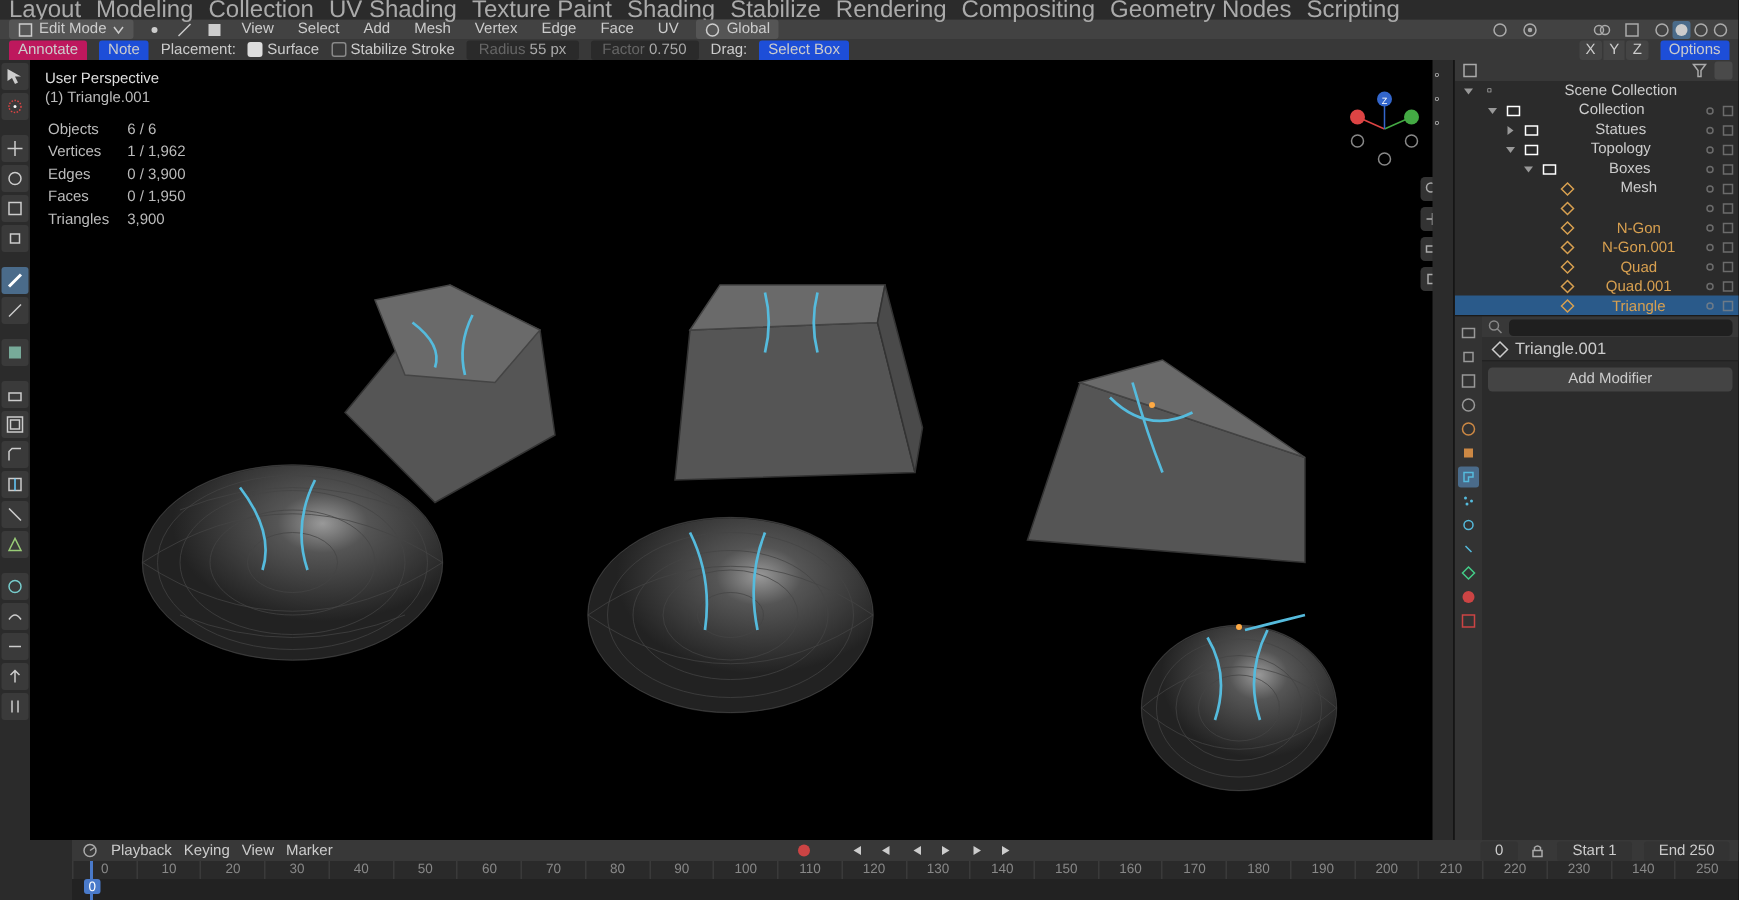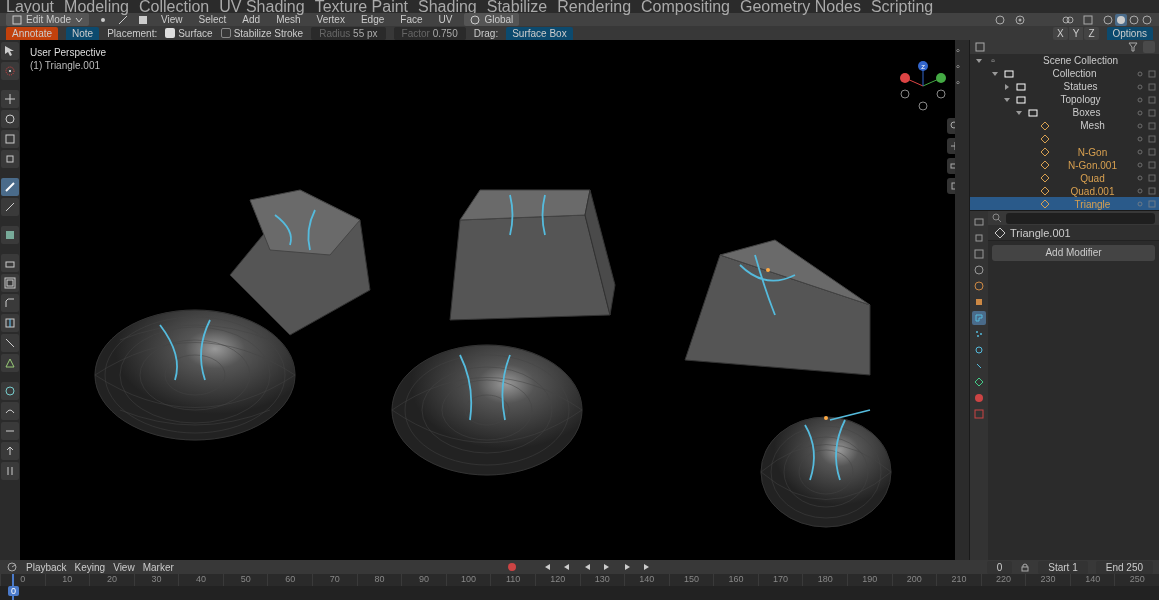--- a/index.html
+++ b/index.html
@@ -4,22 +4,22 @@
 <style>
 * { margin: 0; padding: 0; box-sizing: border-box; font-family: sans-serif; user-select: none; }
 body { background: #1f1f1f; color: #ccc; font-size: 11px; width: 1159px; height: 600px; overflow: hidden; position: relative; }
 .topbar { height: 13px; background: #2b2b2b; display: flex; align-items: center; padding: 0 6px; gap: 10px; color: #888; font-size: 16px; }
 .topbar span { color: #aaa; }
 .header1 { height: 13px; background: #424242; display: flex; align-items: center; padding: 0 6px; gap: 8px; font-size: 10px; }
 .header1 .btn { background: #555; padding: 1px 6px; border-radius: 2px; display: flex; align-items: center; gap: 4px; }
 .header1 .menu-item { padding: 0 4px; cursor: pointer; }
 .header1 .spacer { flex: 1; }
 .header2 { height: 14px; background: #383838; display: flex; align-items: center; padding: 0 6px; gap: 8px; font-size: 10px; }
-.header2 .tab { padding: 1px 6px; background: #0c4a6e; border-radius: 2px 2px 0 0; }
-.header2 .tab.active { background: #c2410c; }
+.header2 .tab { padding: 1px 6px; background: #1d4ed8; border-radius: 2px 2px 0 0; }
+.header2 .tab.active { background: #be185d; }
 .header2 .field { background: #2a2a2a; padding: 1px 8px; border-radius: 2px; color: #888; }
 .header2 .field .lbl { color: #666; }
 .header2 .field .val { color: #aaa; }
 .header2 .spacer { flex: 1; }
 .main-row { display: flex; height: 528px; }
 .left-toolbar { width: 20px; background: #2b2b2b; display: flex; flex-direction: column; gap: 2px; padding-top: 2px; }
 .left-toolbar .tbtn { width: 18px; height: 18px; margin: 0 auto; background: #3a3a3a; border-radius: 2px; display: flex; align-items: center; justify-content: center; }
 .left-toolbar .tbtn.active { background: #4a6b8a; }
 .left-toolbar .sep { height: 6px; }
 .viewport { flex: 1; background: #000; position: relative; overflow: hidden; }
@@ -49,21 +49,21 @@
 .prop-tabs { width: 18px; background: #333; display: flex; flex-direction: column; gap: 2px; padding-top: 4px; }
 .prop-tabs .ptab { width: 14px; height: 14px; margin: 0 auto; border-radius: 2px; display: flex; align-items: center; justify-content: center; }
 .prop-tabs .ptab.active { background: #4a6b8a; }
 .prop-body { flex: 1; display: flex; flex-direction: column; }
 .prop-search { height: 14px; background: #383838; display: flex; align-items: center; padding: 0 4px; gap: 4px; }
 .prop-search input { flex: 1; background: #1f1f1f; border: none; border-radius: 3px; height: 11px; color: #ccc; font-size: 10px; padding: 0 6px; }
 .obj-name-row { height: 16px; background: #2f2f2f; display: flex; align-items: center; padding: 0 6px; gap: 4px; border-bottom: 1px solid #222; }
 .add-modifier { height: 16px; background: #444; margin: 4px; border-radius: 3px; text-align: center; line-height: 16px; cursor: pointer; font-size: 10px; }
 .vtoolbar-r { position: absolute; top: 0; right: 0; width: 14px; height: 100%; background: #2b2b2b; display: flex; flex-direction: column; gap: 4px; padding-top: 4px; }
 .vtoolbar-r .vb { width: 12px; height: 12px; margin: 0 auto; }
-.timeline { position: absolute; bottom: 0; left: 0; right: 0; height: 40px; background: #2b2b2b; display: flex; flex-direction: column; }
+.timeline { position: absolute; bottom: 0; left: 0; right: 0; height: 40px; background: #2b2b2b; display: flex; flex-direction: column; padding-left: 48px; }
 .timeline-header { height: 14px; background: #383838; display: flex; align-items: center; padding: 0 6px; gap: 8px; font-size: 10px; }
 .timeline-header .spacer { flex: 1; }
 .timeline-header .num { background: #333; padding: 1px 10px; border-radius: 2px; }
 .timeline-header .pbtn { width: 12px; height: 12px; display: flex; align-items: center; justify-content: center; }
 .timeline-ruler { flex: 1; background: #222; position: relative; }
 .timeline-ruler .ticks { display: flex; height: 12px; background: #2a2a2a; font-size: 9px; color: #888; }
 .timeline-ruler .tick { flex: 1; text-align: center; border-left: 1px solid #3a3a3a; }
 .timeline-ruler .playhead { position: absolute; left: 12px; top: 0; bottom: 0; width: 2px; background: #4a7aca; }
 .timeline-ruler .ph-label { position: absolute; left: 8px; top: 12px; background: #4a7aca; color: #fff; padding: 0 3px; border-radius: 2px; font-size: 9px; }
 svg { display: block; }
@@ -159,21 +159,21 @@
     <span style="width:10px;height:10px;background:#ddd;border-radius:2px"></span>
     <span>Surface</span>
   </span>
   <span style="display:flex;align-items:center;gap:3px">
     <span style="width:10px;height:10px;border:1px solid #888;border-radius:2px"></span>
     <span>Stabilize Stroke</span>
   </span>
   <span class="field"><span class="lbl">Radius</span> <span class="val">55 px</span></span>
   <span class="field"><span class="lbl">Factor</span> <span class="val">0.750</span></span>
   <span>Drag:</span>
-  <span class="tab">Surface Box</span>
+  <span class="tab">Select Box</span>
   <div class="spacer"></div>
   <span style="display:flex;gap:1px">
     <span style="background:#444;padding:1px 4px;border-radius:2px">X</span>
     <span style="background:#444;padding:1px 4px">Y</span>
     <span style="background:#444;padding:1px 4px;border-radius:2px">Z</span>
   </span>
   <span class="tab">Options</span>
 </div>
 
 <div class="main-row">
@@ -286,20 +286,44 @@
         <svg width="12" height="12">
           <path d="M4 2 L4 10 M8 2 L8 10" stroke="#ccc"></path>
         </svg>
       </div>
   </div>
 
   <div class="viewport">
     <div class="viewport-overlay">
       <div class="title">User Perspective</div>
       <div>(1) Triangle.001</div>
+      <table class="stats">
+        <tbody>
+            <tr>
+              <td>Objects</td>
+              <td>6 / 6</td>
+            </tr>
+        <tr>
+              <td>Vertices</td>
+              <td>1 / 1,962</td>
+            </tr>
+        <tr>
+              <td>Edges</td>
+              <td>0 / 3,900</td>
+            </tr>
+        <tr>
+              <td>Faces</td>
+              <td>0 / 1,950</td>
+            </tr>
+        <tr>
+              <td>Triangles</td>
+              <td>3,900</td>
+            </tr>
+      </tbody>
+        </table>
     </div>
 
     <svg width="950" height="520" style="position:absolute;top:0;left:0">
       <defs>
         <radialGradient id="shine" cx="0.6" cy="0.3">
             <stop offset="0" stop-color="#999"></stop>
             <stop offset="0.3" stop-color="#555"></stop>
             <stop offset="1" stop-color="#222"></stop>
           </radialGradient>
       </defs>

